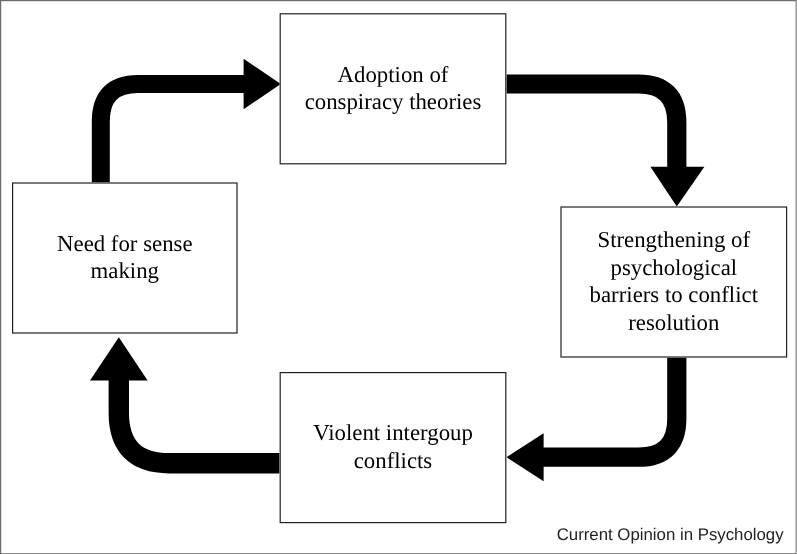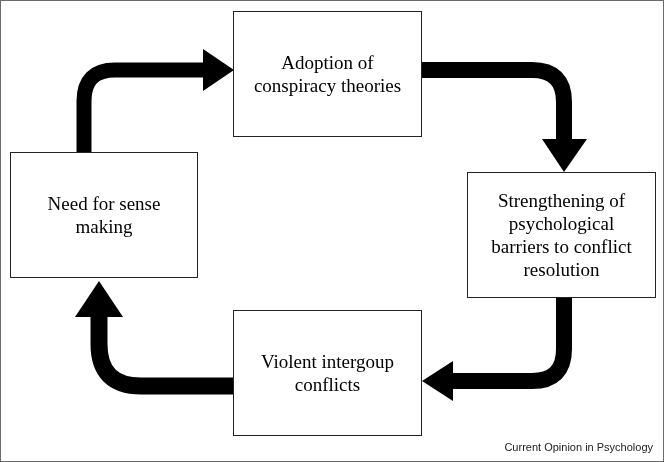--- a/index.html
+++ b/index.html
@@ -14,21 +14,21 @@
     text-align: center; font-family: "Liberation Serif", serif; font-size: 19px;
     line-height: 23px; color: #000;
   }
   .box span { white-space: pre-line; }
   #b-adopt { left: 232px; top: 10px; width: 189px; height: 126px; }
   #b-need { left: 9px; top: 151px; width: 188px; height: 126px; }
   #b-strength { left: 466px; top: 171px; width: 189px; height: 126px; }
   #b-violent { left: 232px; top: 309px; width: 189px; height: 126px; }
   #credit {
     position: absolute; right: 10px; bottom: 8px;
-    font-family: "Liberation Sans", sans-serif; font-size: 11px; color: #222;
+    font-family: "Liberation Sans", sans-serif; font-size: 14px; color: #222;
   }
 </style>
 </head>
 <body>
 
 <div id="canvas">
   <svg id="arrows" width="664" height="462">
 
     <g>
       <path d="M83 151 V100 Q83 69 114 69 H204" fill="none" stroke="#000" stroke-width="15"></path>

